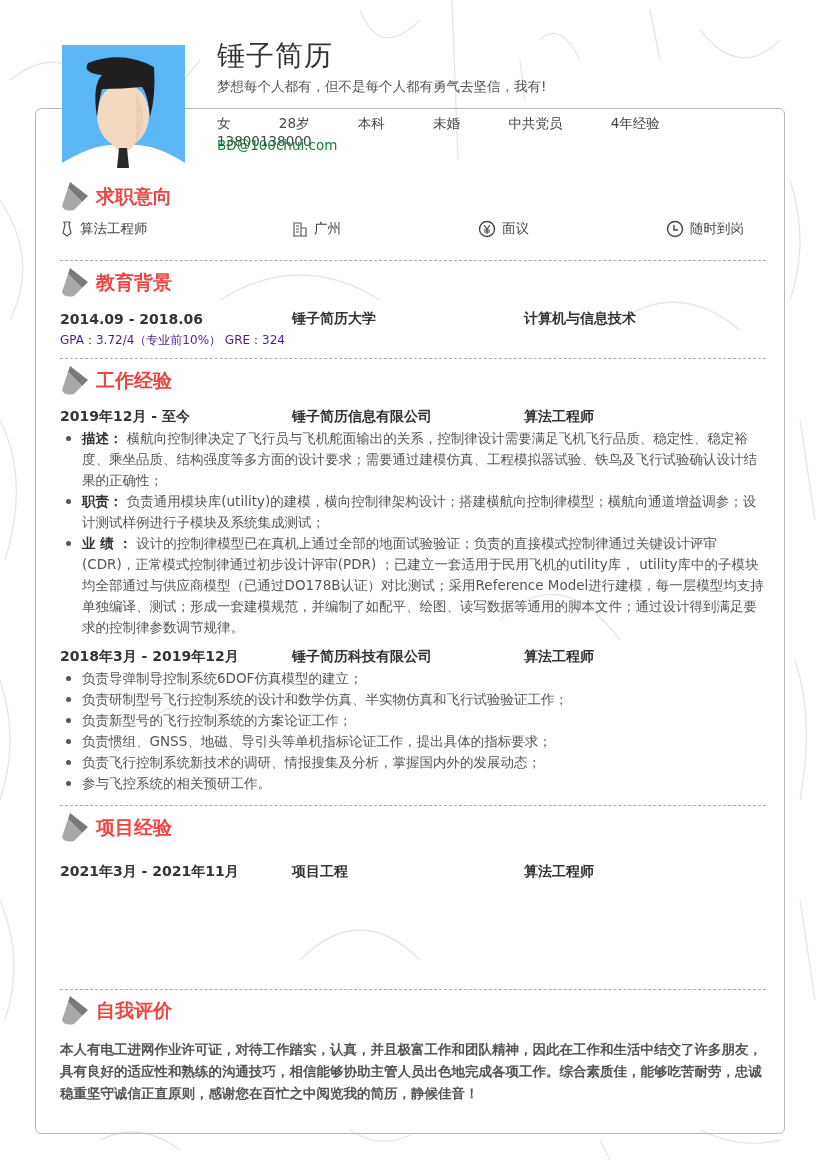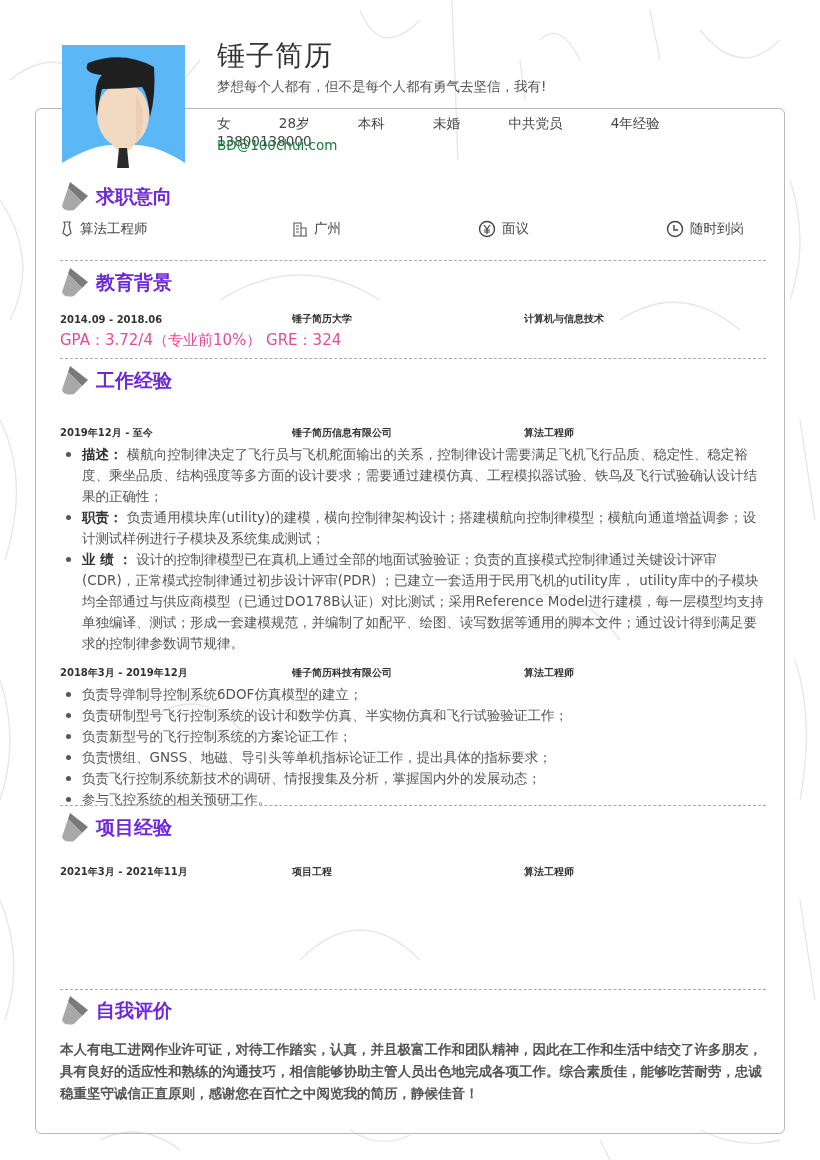--- a/index.html
+++ b/index.html
@@ -24,31 +24,31 @@
   .header { position: absolute; left: 217px; top: 38px; z-index: 3; }
   .name { font-size: 28px; color: #333; line-height: 36px; letter-spacing: 1px; }
   .motto { font-size: 13.5px; color: #555; margin-top: 4px; }
   .info-row { position: absolute; left: 217px; top: 115px; z-index: 3; font-size: 13.5px; color: #444; }
   .info-row span { margin-right: 44px; display: inline-block; }
   .email { position: absolute; left: 217px; top: 137px; z-index: 3; font-size: 13.5px; color: #15803d; }
 
   .section { position: absolute; left: 60px; width: 706px; z-index: 3; }
   .sec-title { display: flex; align-items: center; height: 34px; }
   .sec-title .pen { width: 32px; height: 34px; margin-right: 4px; }
-  .sec-title h2 { font-size: 19px; color: #6d28d9; font-weight: bold; }
+  .sec-title h2 { font-size: 19px; color: #ef4444; font-weight: bold; }
   .divider { position: absolute; left: 60px; width: 706px; border-top: 1px dashed #aaa; z-index: 3; }
 
   .intent { display: flex; font-size: 13.5px; color: #444; margin-top: 6px; }
   .intent .it { display: flex; align-items: center; }
   .intent .it svg { margin-right: 6px; }
 
-  .row-head { display: flex; font-weight: bold; font-size: 10px; color: #333; height: 22px; align-items: center; }
+  .row-head { display: flex; font-weight: bold; font-size: 14px; color: #333; height: 22px; align-items: center; }
   .row-head .c1 { width: 232px; }
   .row-head .c2 { width: 232px; }
-  .plain { font-size: 15px; color: #ec4899; line-height: 21px; }
+  .plain { font-size: 12px; color: #4c1d95; line-height: 21px; }
   ul.bul { list-style: none; font-size: 13.5px; color: #555; line-height: 21px; }
   ul.bul li { position: relative; padding-left: 22px; }
   ul.bul li::before { content: ""; position: absolute; left: 6px; top: 8px; width: 5px; height: 5px; background: #555; border-radius: 50%; }
   ul.bul li b { color: #333; }
   .para { font-size: 13.5px; color: #555; line-height: 22px; font-weight: bold; }
 </style>
 </head>
 <body>
 
 <svg class="bg-doodles" viewBox="0 0 820 1160">
@@ -152,21 +152,21 @@
 <div class="divider" style="top:358px;"></div>
 
 <div class="section" style="top:364px;">
   <div class="sec-title">
     <svg class="pen" viewBox="0 0 32 34">
       <path d="M10 2 L28 16 L22 22 L8 8 Z" fill="#7a7a7a"></path>
       <path d="M8 8 L22 22 L14 30 Q4 32 2 26 Z" fill="#a8a8a8"></path>
     </svg>
     <h2>工作经验</h2>
   </div>
-  <div class="row-head" style="margin-top:24px;">
+  <div class="row-head" style="margin-top:8px;">
     <span class="c1">2019年12月 - 至今</span>
     <span class="c2">锤子简历信息有限公司</span>
     <span>算法工程师</span>
   </div>
   <ul class="bul">
     <li><b>描述：</b><span> 横航向控制律决定了飞行员与飞机舵面输出的关系，控制律设计需要满足飞机飞行品质、稳定性、稳定裕度、乘坐品质、结构强度等多方面的设计要求；需要通过建模仿真、工程模拟器试验、铁鸟及飞行试验确认设计结果的正确性；</span></li>
     <li><b>职责：</b><span>   负责通用模块库(utility)的建模，横向控制律架构设计；搭建横航向控制律模型；横航向通道增益调参；设计测试样例进行子模块及系统集成测试；</span></li>
     <li><b>业 绩 ：</b><span> 设计的控制律模型已在真机上通过全部的地面试验验证；负责的直接模式控制律通过关键设计评审(CDR)，正常模式控制律通过初步设计评审(PDR)  ；已建立一套适用于民用飞机的utility库，  utility库中的子模块均全部通过与供应商模型（已通过DO178B认证）对比测试；采用Reference  Model进行建模，每一层模型均支持单独编译、测试；形成一套建模规范，并编制了如配平、绘图、读写数据等通用的脚本文件；通过设计得到满足要求的控制律参数调节规律。</span></li>
   </ul>
   <div class="row-head" style="margin-top:8px;">

